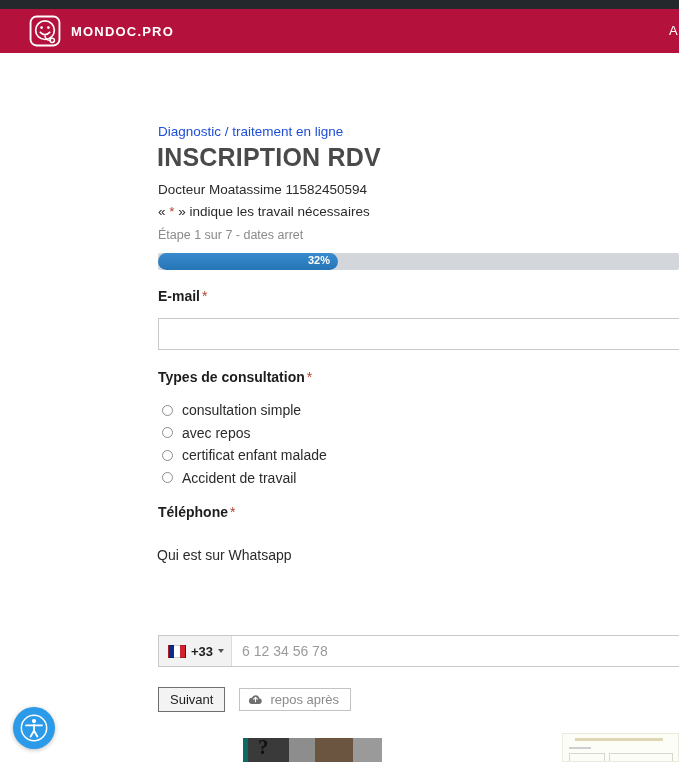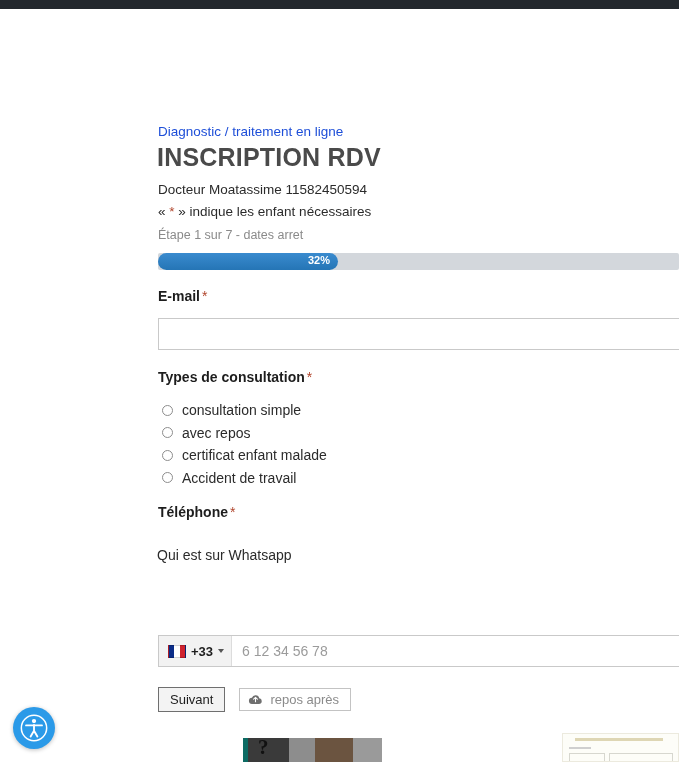--- a/index.html
+++ b/index.html
@@ -324,29 +324,44 @@
     height: 9px;
   }
 </style>
 </head>
 <body>
 
 <div id="page">
 
   <div class="admin-bar"></div>
 
+  <div class="site-header">
+    <div class="brand">
+      <svg class="brand-mark" viewBox="0 0 40 40">
+        <path d="M10 3 H30 A7 7 0 0 1 37 10 V30 A7 7 0 0 1 30 37 H10 A7 7 0 0 1 3 30 V10 A7 7 0 0 1 10 3 Z" fill="none" stroke="#ffffff" stroke-width="2.2"></path>
+        <circle cx="20" cy="19" r="11" fill="none" stroke="#ffffff" stroke-width="2"></circle>
+        <circle cx="16" cy="16" r="1.6" fill="#ffffff"></circle>
+        <circle cx="24" cy="16" r="1.6" fill="#ffffff"></circle>
+        <path d="M14.5 21.5 Q20 27 25.5 21.5" fill="none" stroke="#ffffff" stroke-width="2" stroke-linecap="round"></path>
+        <path d="M20 26 Q21 31 26 31" fill="none" stroke="#ffffff" stroke-width="1.8" stroke-linecap="round"></path>
+        <circle cx="28.5" cy="31" r="2.6" fill="none" stroke="#ffffff" stroke-width="1.8"></circle>
+      </svg>
+      <span class="brand-text">MONDOC.PRO</span>
+    </div>
+    <div class="nav-right">A</div>
+  </div>
 
   <div class="content">
 
     <div class="eyebrow">Diagnostic / traitement en ligne</div>
     <h1 class="page-title">INSCRIPTION RDV</h1>
     <div class="doctor-line">Docteur Moatassime 11582450594</div>
 
     <div class="required-note">
-      <span>« </span><span class="star">*</span><span> » indique les enfant nécessaires</span>
+      <span>« </span><span class="star">*</span><span> » indique les travail nécessaires</span>
     </div>
 
     <div class="step-line">Étape 1 sur 7 - dates arret</div>
 
     <div class="progress-track">
       <div class="progress-fill" id="progress-fill" style="width: 34.5489%;">
         <span class="progress-label">32%</span>
       </div>
     </div>
 

